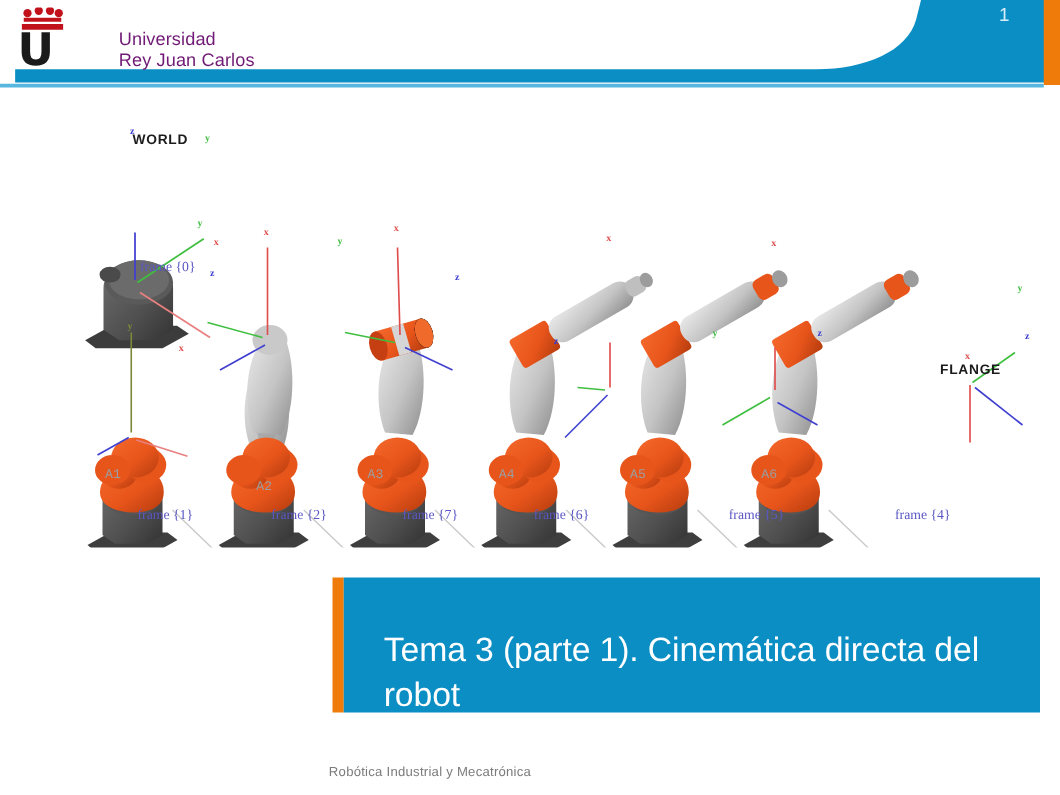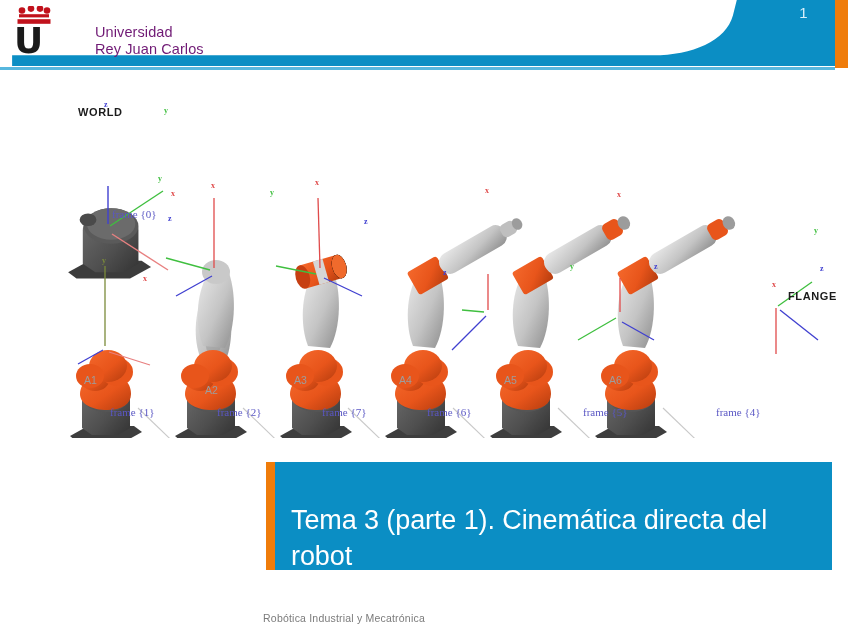--- a/index.html
+++ b/index.html
@@ -46,54 +46,54 @@
     font-size:14.5px;color:#701a75;line-height:16.5px;
     letter-spacing:.1px;
     margin-left:40px;
   }
 
   
   .figure{position:absolute;left:0;top:78px;width:848px;height:360px;}
   .fig-label{position:absolute;white-space:nowrap;}
   .lbl-world{
     font-family:"Liberation Sans", sans-serif;
-    font-size:11px;font-weight:bold;color:#1b1b1b;letter-spacing:.6px;
+    font-size:11px;font-weight:bold;color:#1b1b1b;letter-spacing:.6px;margin-left:28px;
   }
   .lbl-flange{
     font-family:"Liberation Sans", sans-serif;
     font-size:11px;font-weight:bold;color:#1b1b1b;letter-spacing:.6px;
   }
   .lbl-frame{
     font-family:"Liberation Serif", serif;
     font-size:11px;color:#5a57c4;margin-left:40px;
   }
   .lbl-axis{
     font-family:"Liberation Serif", serif;
     font-size:8px;font-weight:bold;
   }
   .lbl-joint{
-    font-family:Liberation Sans, sans-serif;
+    font-family:Liberation Mono, monospace;
     font-size:10.5px;color:#9d9d9d;
   }
 
   
   .title-block{
     position:absolute;left:266px;top:462px;width:566px;height:108px;
     display:flex;
   }
   .title-bar{width:9px;height:108px;background:#EF7C0A;flex:0 0 9px;}
   .title-body{
     flex:1;height:108px;background:#0B8EC4;
     display:flex;align-items:center;
   }
   .title-text{
     color:#ffffff;
     font-family:"Liberation Sans", sans-serif;
     font-size:27px;font-weight:400;line-height:36px;
-    padding:0 14px 0 16px;
+    padding:0 14px 0 32px;
     letter-spacing:-0.1px;
     margin-top:44px;
   }
 
   
   .footer{
     position:absolute;left:0;top:612px;width:688px;text-align:center;
     font-family:"Liberation Sans", sans-serif;
     font-size:10.5px;color:#7b7b7b;letter-spacing:.2px;
   }
@@ -316,21 +316,21 @@
     <div class="fig-label lbl-axis" style="left:617px;top:112px;color:#E04B4B;">x</div>
     <div class="fig-label lbl-axis" style="left:570px;top:184px;color:#3FBF3F;">y</div>
     <div class="fig-label lbl-axis" style="left:654px;top:184px;color:#4040D0;">z</div>
 
     <div class="fig-label lbl-axis" style="left:772px;top:202px;color:#E04B4B;">x</div>
     <div class="fig-label lbl-axis" style="left:814px;top:148px;color:#3FBF3F;">y</div>
     <div class="fig-label lbl-axis" style="left:820px;top:186px;color:#4040D0;">z</div>
 
     
     <div class="fig-label lbl-world" style="left:78px;top:28px;">WORLD</div>
-    <div class="fig-label lbl-flange" style="left:788px;top:212px;">FLANGE</div>
+    <div class="fig-label lbl-flange" style="left:752px;top:212px;">FLANGE</div>
 
     
     <div class="fig-label lbl-joint" style="left:84px;top:296px;">A1</div>
     <div class="fig-label lbl-joint" style="left:189px;top:306px;margin-left:16px;">A2</div>
     <div class="fig-label lbl-joint" style="left:294px;top:296px;">A3</div>
     <div class="fig-label lbl-joint" style="left:399px;top:296px;">A4</div>
     <div class="fig-label lbl-joint" style="left:504px;top:296px;">A5</div>
     <div class="fig-label lbl-joint" style="left:609px;top:296px;">A6</div>
 
     

